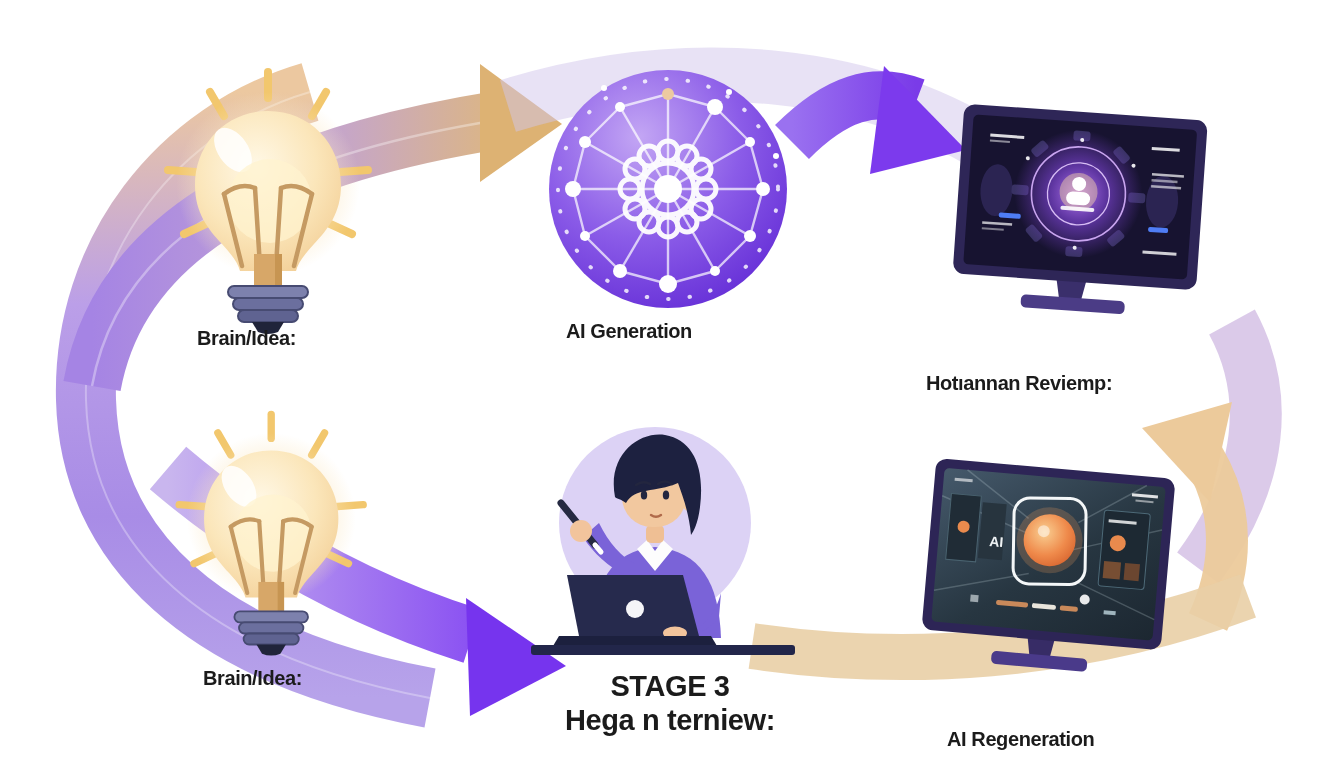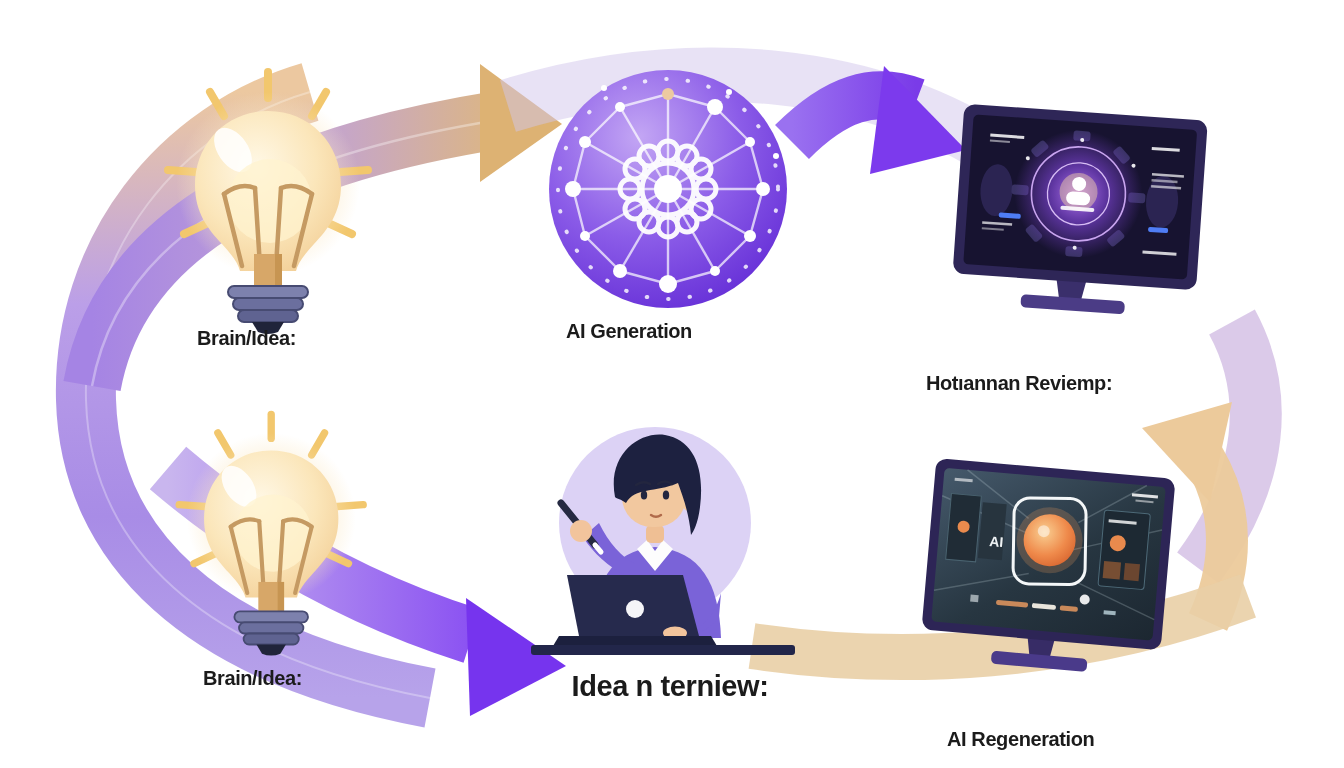--- a/index.html
+++ b/index.html
@@ -309,16 +309,17 @@
         <rect x="948" y="486" width="18" height="3" fill="#ffffff" opacity="0.6"></rect>
       </g>
     </g>
   </svg>
 
   <div class="lbl" style="left:197px;top:327px;">Brain/Idea:</div>
   <div class="lbl" style="left:566px;top:320px;">AI Generation</div>
   <div class="lbl" style="left:926px;top:328px;margin-top:44px;">Hotıannan Reviemp:</div>
   <div class="lbl" style="left:203px;top:667px;">Brain/Idea:</div>
   <div class="lbl-stage">
-    <div>Idea n terniew:</div>
+    <div>STAGE 3</div>
+    <div>Hega n terniew:</div>
   </div>
   <div class="lbl" style="left:947px;top:708px;margin-top:20px;">AI Regeneration</div>
 </div>
 
 </body></html>

